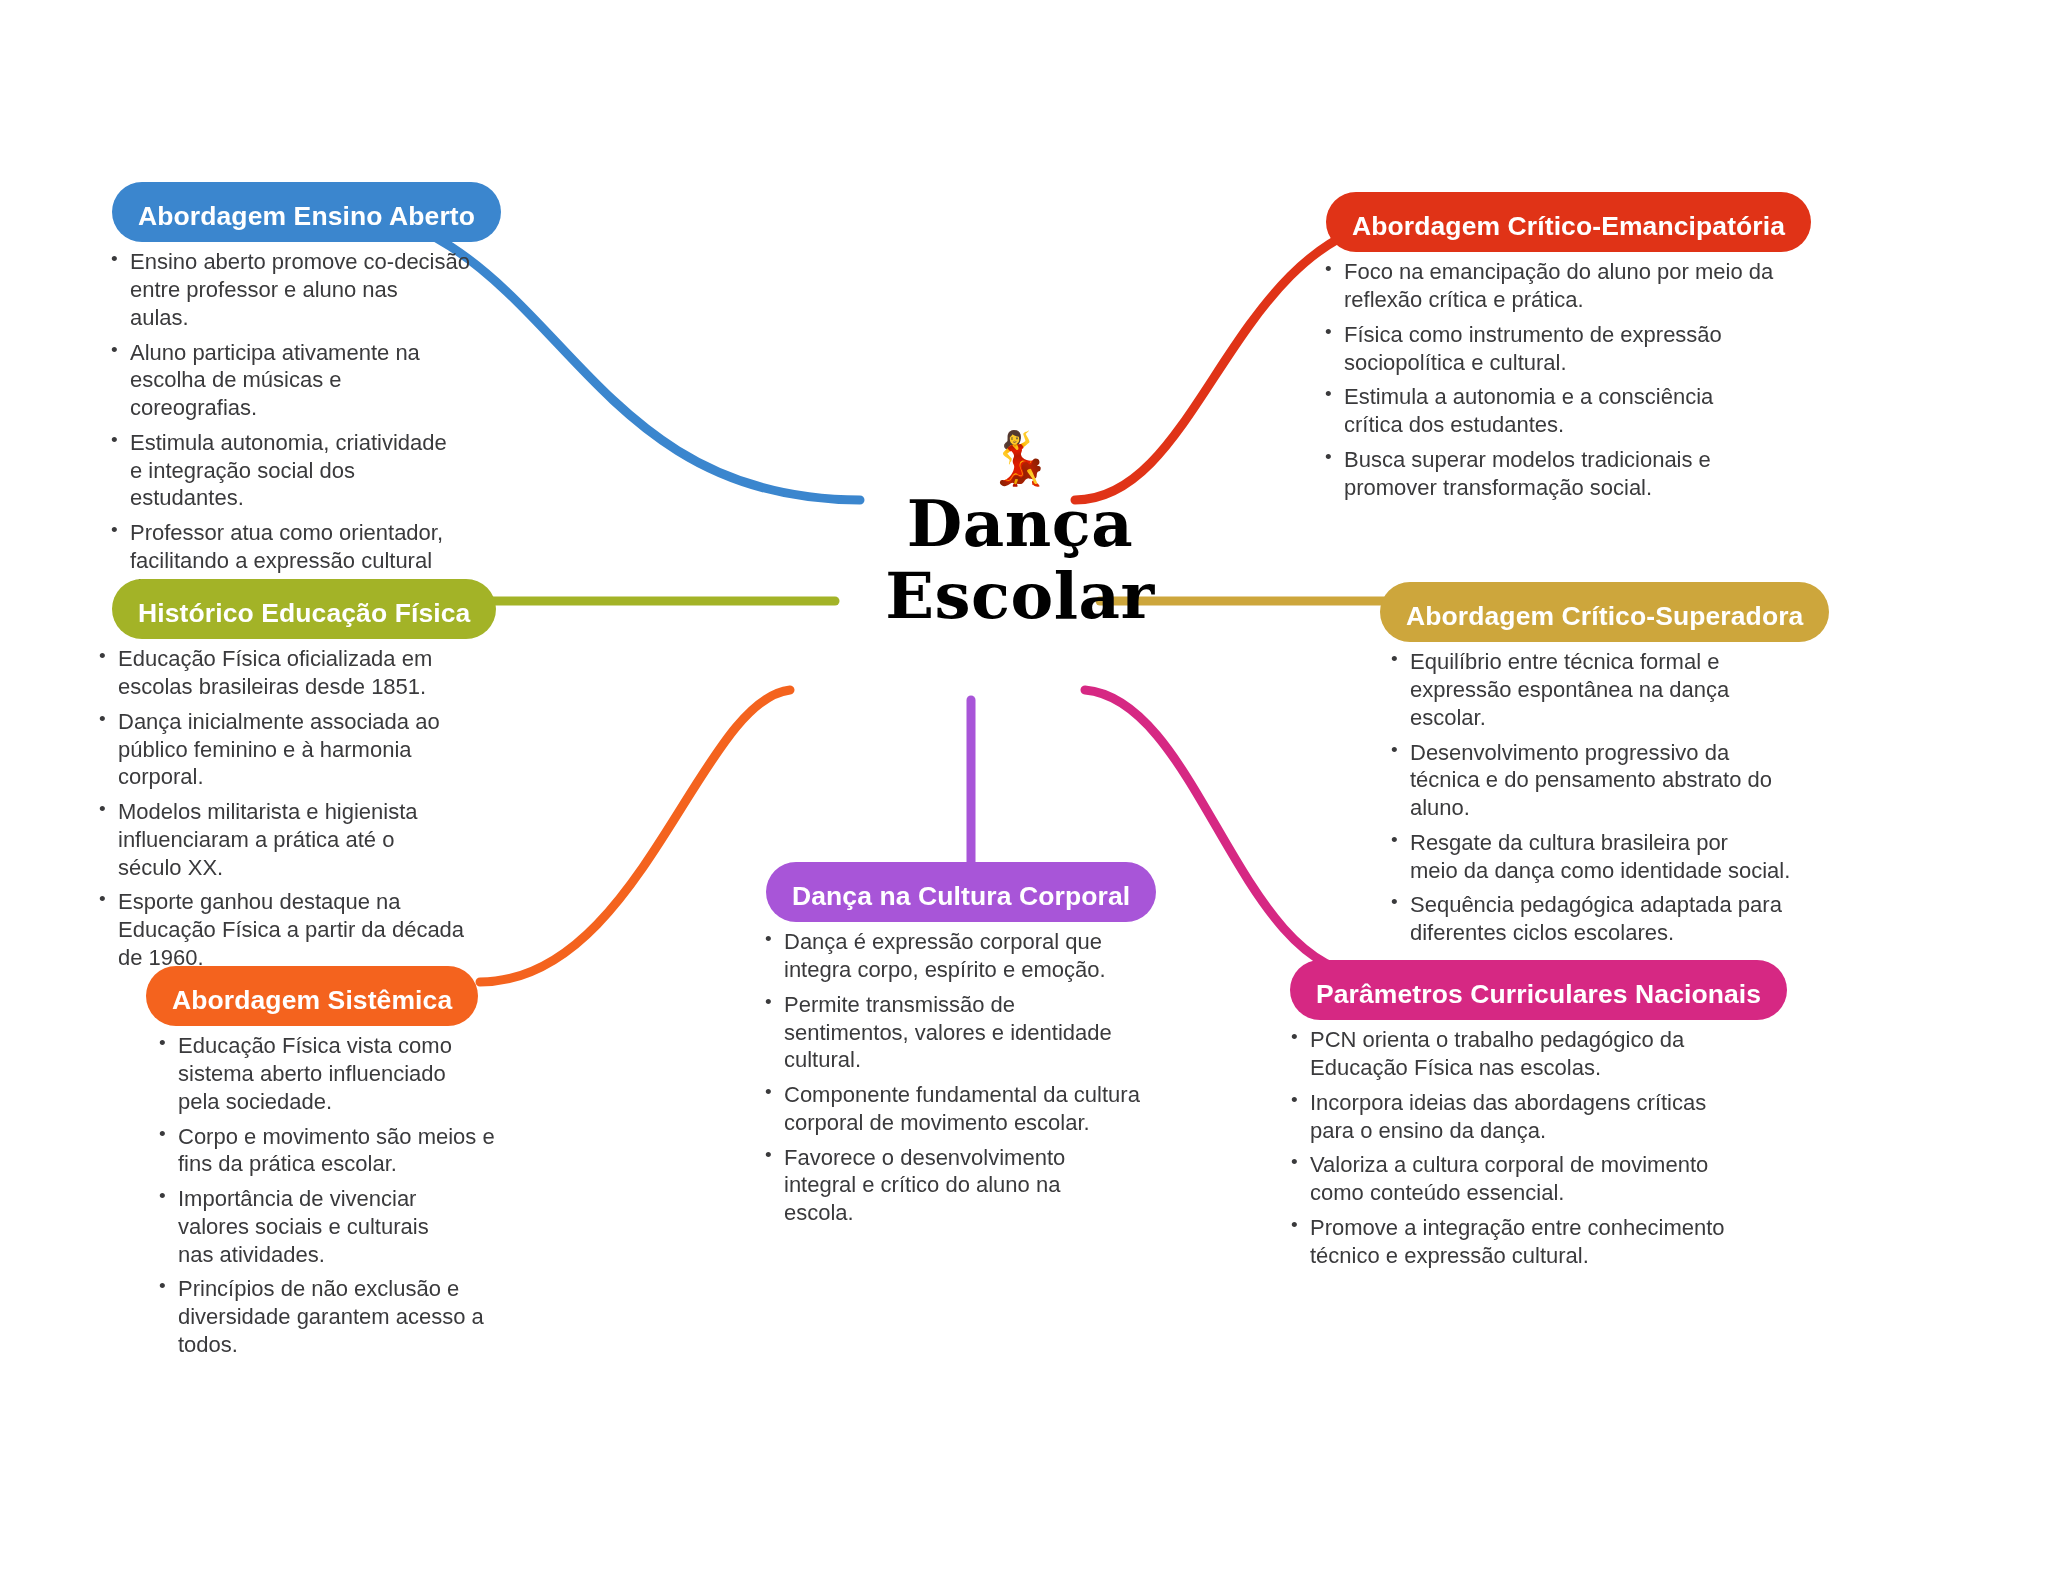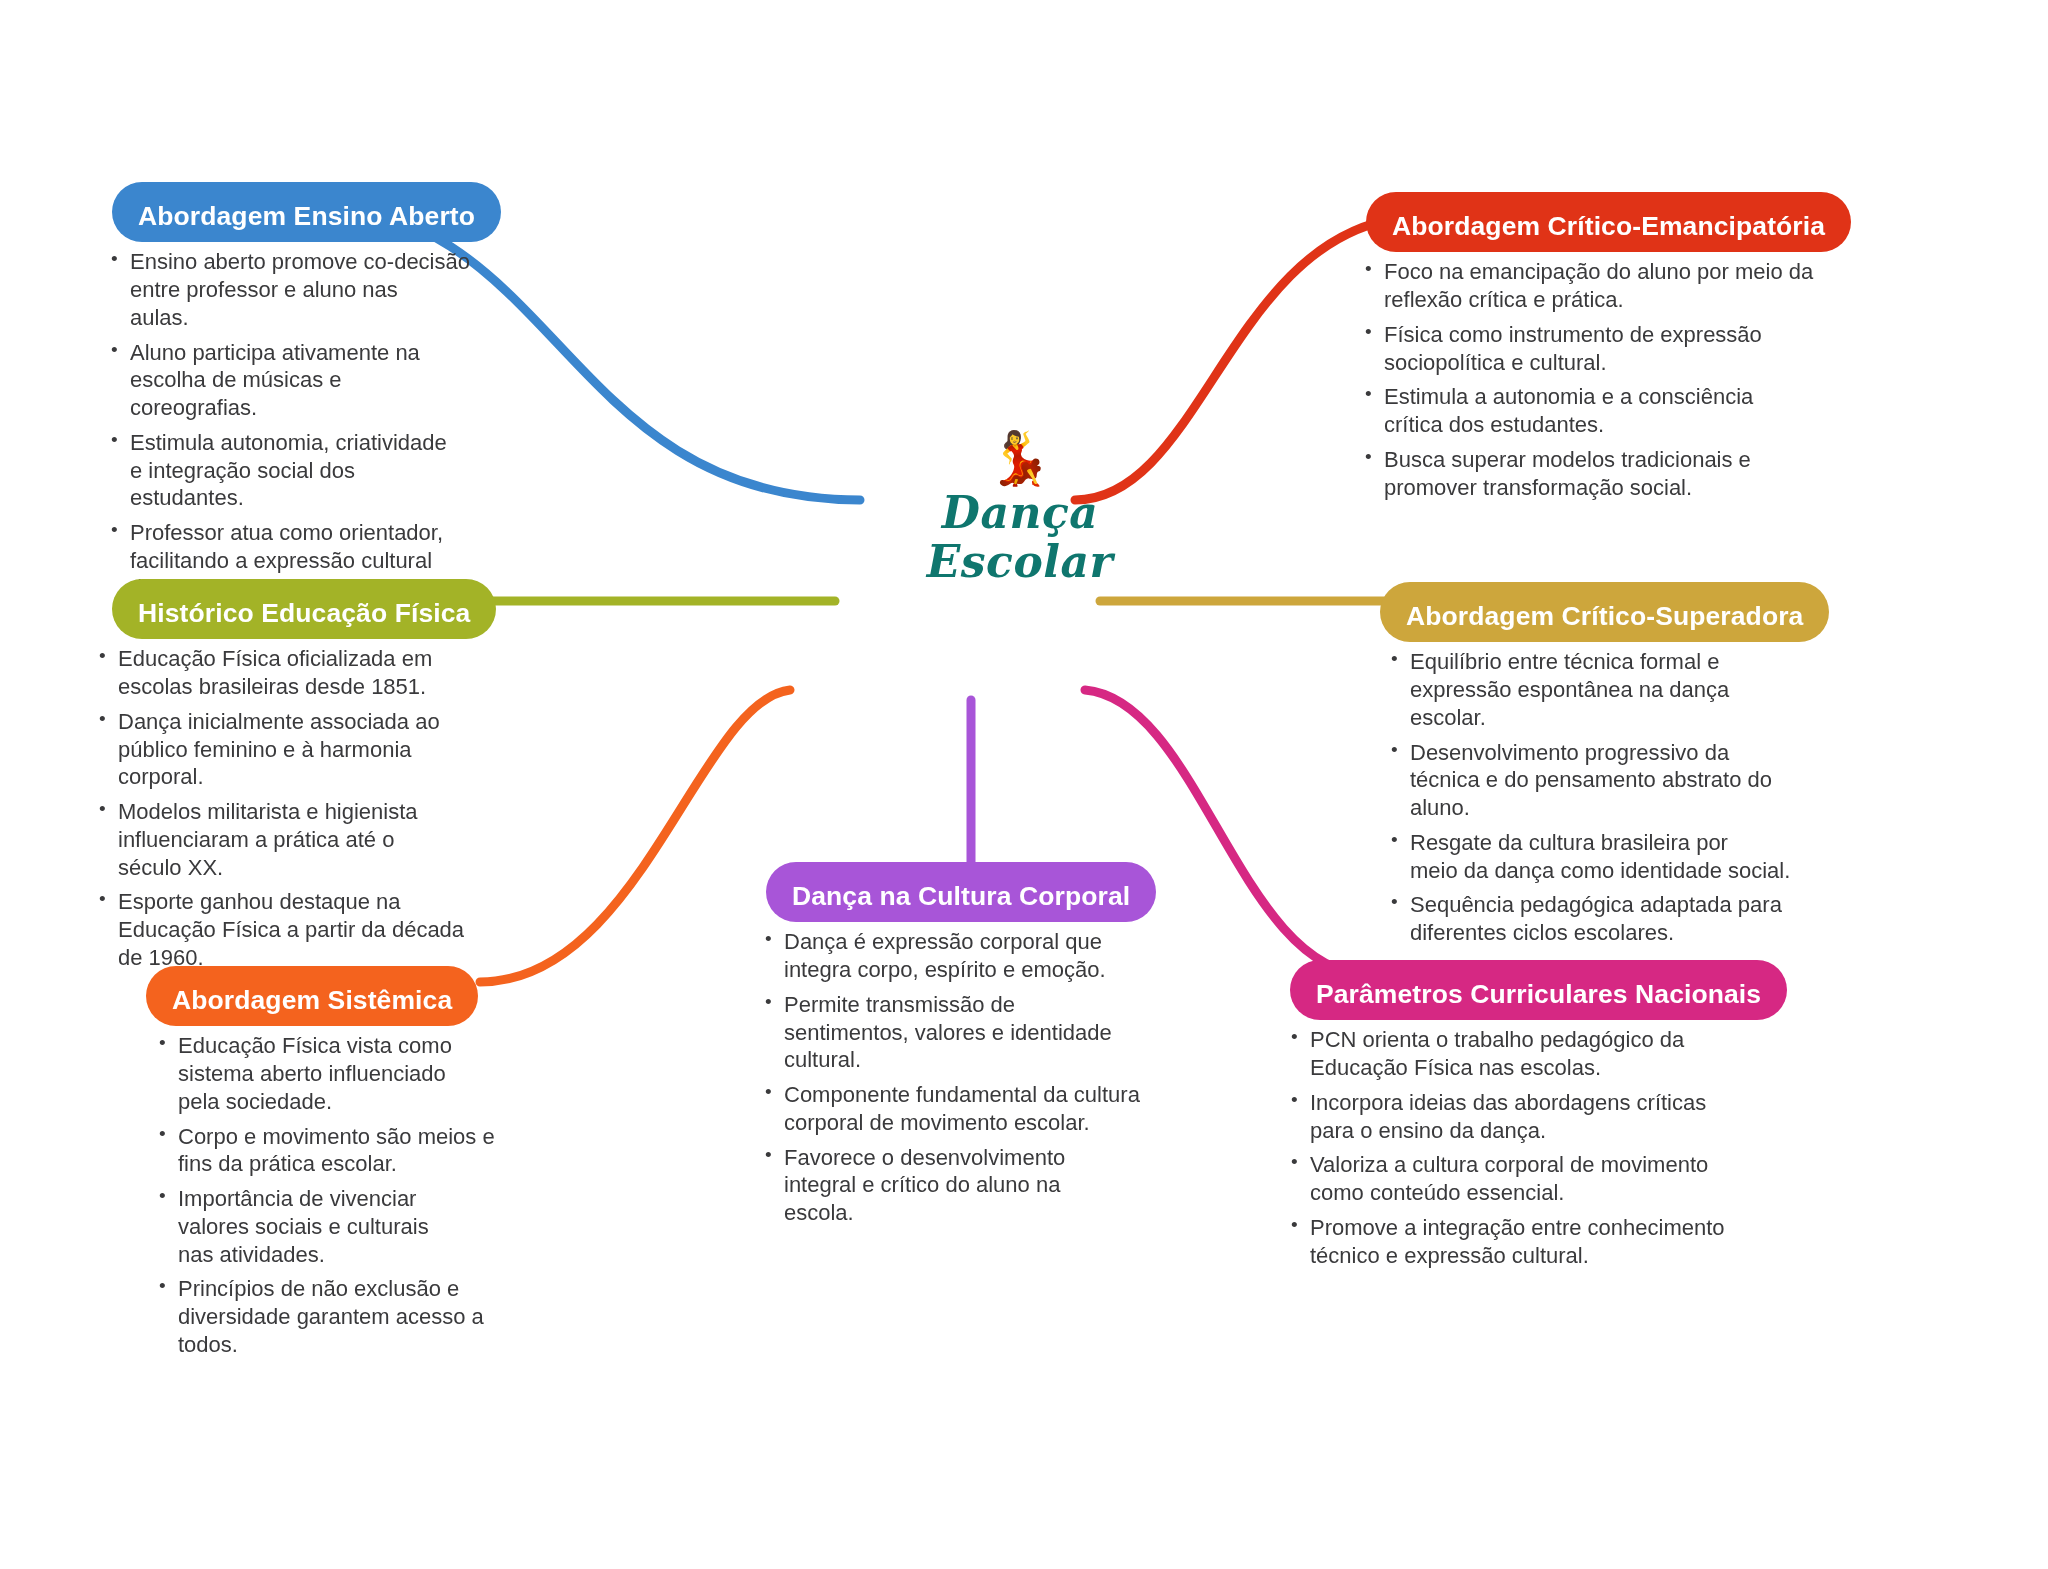--- a/index.html
+++ b/index.html
@@ -38,25 +38,24 @@
     z-index: 5;
   }
   .dancer-icon {
     font-size: 52px;
     line-height: 1;
     display: block;
     margin-bottom: 4px;
   }
   .center-title {
     font-family: "DejaVu Serif", serif;
-    font-style: italic;
     font-weight: 700;
-    font-size: 44px;
+    font-size: 64px;
     line-height: 1.12;
-    color: #0f766e;
+    color: #000000;
     letter-spacing: 0.5px;
     white-space: pre-line;
   }
 
   
   .branch {
     position: absolute;
     z-index: 4;
   }
   .pill {
@@ -105,21 +104,21 @@
   #branch-historico .bullets { margin-left: 0px; }
 
   #branch-sistemica { left: 134px; top: 966px;  width: 400px; }
   #branch-sistemica .pill { margin-left: 12px; }
   #branch-sistemica .bullets { margin-left: 22px; }
 
   #branch-cultura-corporal { left: 752px; top: 862px; width: 420px; }
   #branch-cultura-corporal .pill { margin-left: 14px; }
   #branch-cultura-corporal .bullets { margin-left: 10px; }
 
-  #branch-critico-emancipatoria { left: 1352px; top: 192px; width: 560px; }
+  #branch-critico-emancipatoria { left: 1312px; top: 192px; width: 560px; }
   #branch-critico-emancipatoria .pill { margin-left: 14px; }
   #branch-critico-emancipatoria .bullets { margin-left: 10px; }
 
   #branch-critico-superadora { left: 1366px; top: 582px; width: 540px; }
   #branch-critico-superadora .pill { margin-left: 14px; }
   #branch-critico-superadora .bullets { margin-left: 22px; }
 
   #branch-pcn { left: 1276px; top: 960px; width: 570px; }
   #branch-pcn .pill { margin-left: 14px; }
   #branch-pcn .bullets { margin-left: 12px; }

